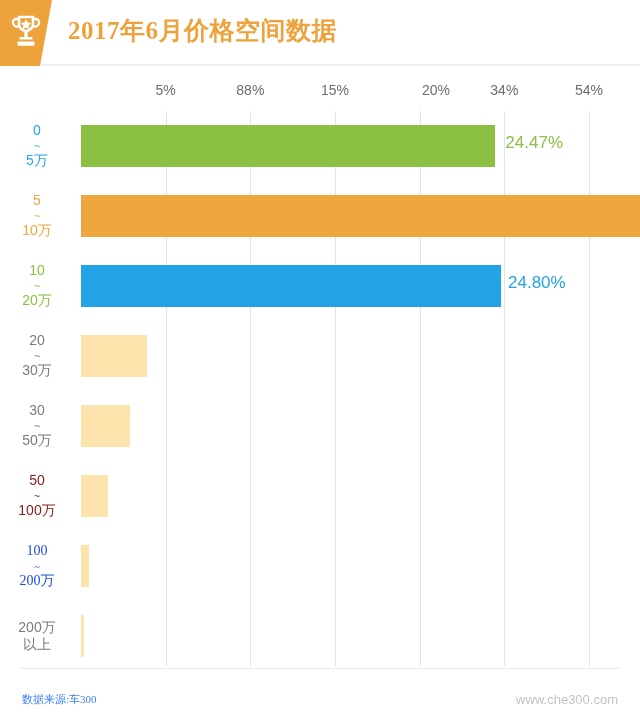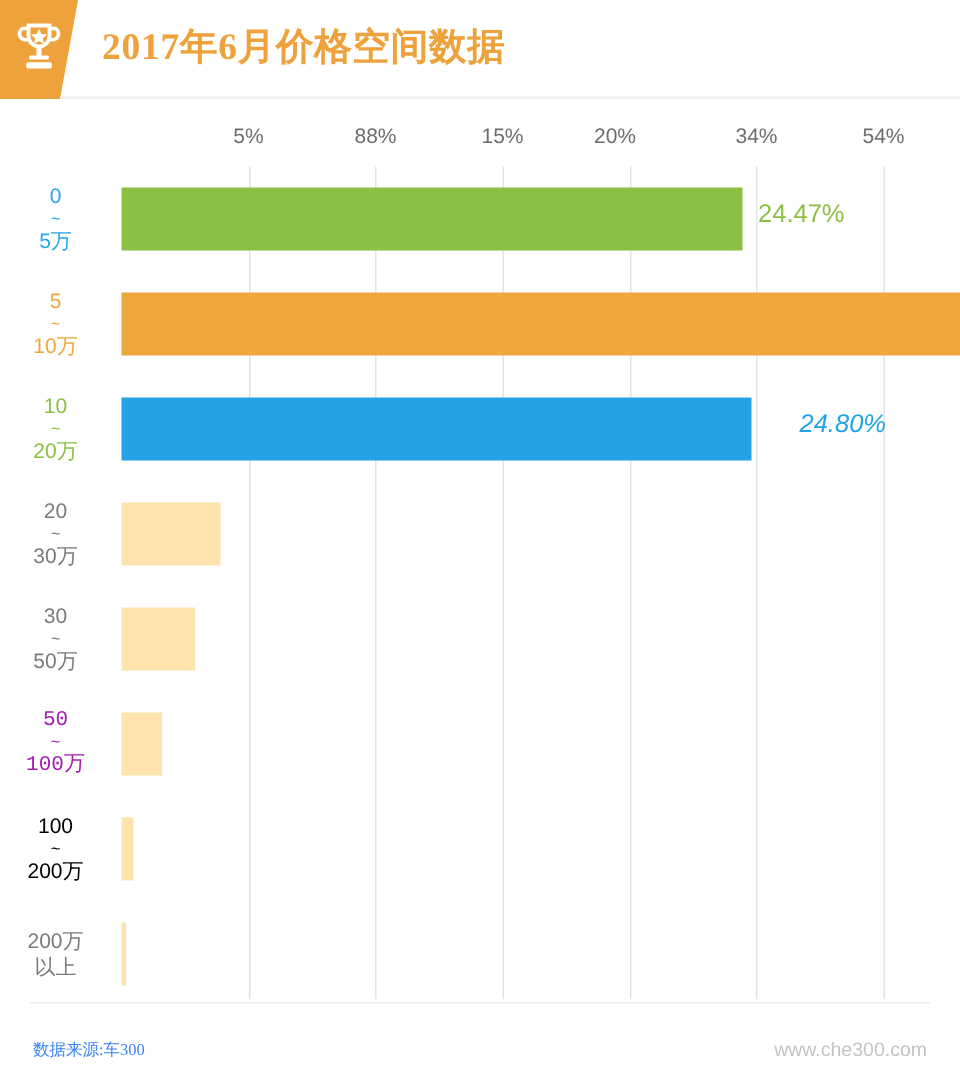--- a/index.html
+++ b/index.html
@@ -112,21 +112,21 @@
   <div class="header-title">2017年6月价格空间数据</div>
   <div class="header-rule"></div>
 </div>
 
 <div class="chart">
 
   <div id="axis-labels">
       <div class="axis-label" style="left: 165.667px;">5%</div>
       <div class="axis-label" style="left: 250.333px;">88%</div>
       <div class="axis-label" style="left: 335px;">15%</div>
-      <div class="axis-label" style="left: 410px;">20%</div>
+      <div class="axis-label" style="left: 436px;">20%</div>
       <div class="axis-label" style="left: 504.333px;">34%</div>
       <div class="axis-label" style="left: 589px;">54%</div>
     </div>
 
   <div class="plot" id="plot">
       <div class="gridline" style="left: 84.6667px;"></div>
       <div class="gridline" style="left: 169.333px;"></div>
       <div class="gridline" style="left: 254px;"></div>
       <div class="gridline" style="left: 338.667px;"></div>
       <div class="gridline" style="left: 423.333px;"></div>
@@ -151,48 +151,48 @@
         </div>
         <div class="bar" style="width: 564.049px; background: rgb(239, 167, 61);"></div>
       </div>
       <div class="row" style="top: 140px;">
         <div class="cat-label" style="color: rgb(140, 192, 67);">
           <span>10</span>
           <span class="tilde">~</span>
           <span>20万</span>
         </div>
         <div class="bar" style="width: 419.947px; background: rgb(35, 163, 229);"></div>
-        <div class="value-label" style="left: 533px; color: rgb(35, 163, 229); font-style: italic;">24.80%</div>
+        <div class="value-label" style="left: 508px; color: rgb(35, 163, 229);">24.80%</div>
       </div>
       <div class="row" style="top: 210px;">
         <div class="cat-label" style="color: rgb(123, 123, 123); align-items: center;">
           <span>20</span>
           <span class="tilde">~</span>
           <span>30万</span>
         </div>
         <div class="bar" style="width: 66.04px; background: rgb(253, 228, 173);"></div>
       </div>
       <div class="row" style="top: 280px;">
         <div class="cat-label" style="color: rgb(123, 123, 123); text-align: center;">
           <span>30</span>
           <span class="tilde">~</span>
           <span>50万</span>
         </div>
         <div class="bar" style="width: 49.1067px; background: rgb(253, 228, 173);"></div>
       </div>
       <div class="row" style="top: 350px;">
-        <div class="cat-label" style="color: #a21caf; font-family: Liberation Mono, monospace;">
+        <div class="cat-label" style="color: #7f1d1d;">
           <span>50</span>
           <span class="tilde">~</span>
           <span>100万</span>
         </div>
         <div class="bar" style="width: 27.0933px; background: rgb(253, 228, 173);"></div>
       </div>
       <div class="row" style="top: 420px;">
-        <div class="cat-label" style="color: #000000;">
+        <div class="cat-label" style="color: #1d4ed8; font-family: Liberation Serif, serif;">
           <span>100</span>
           <span class="tilde">~</span>
           <span>200万</span>
         </div>
         <div class="bar" style="width: 7.95867px; background: rgb(253, 228, 173);"></div>
       </div>
       <div class="row" style="top: 490px;">
         <div class="cat-label" style="color: rgb(123, 123, 123);">
           <span>200万</span>
           <span>以上</span>

